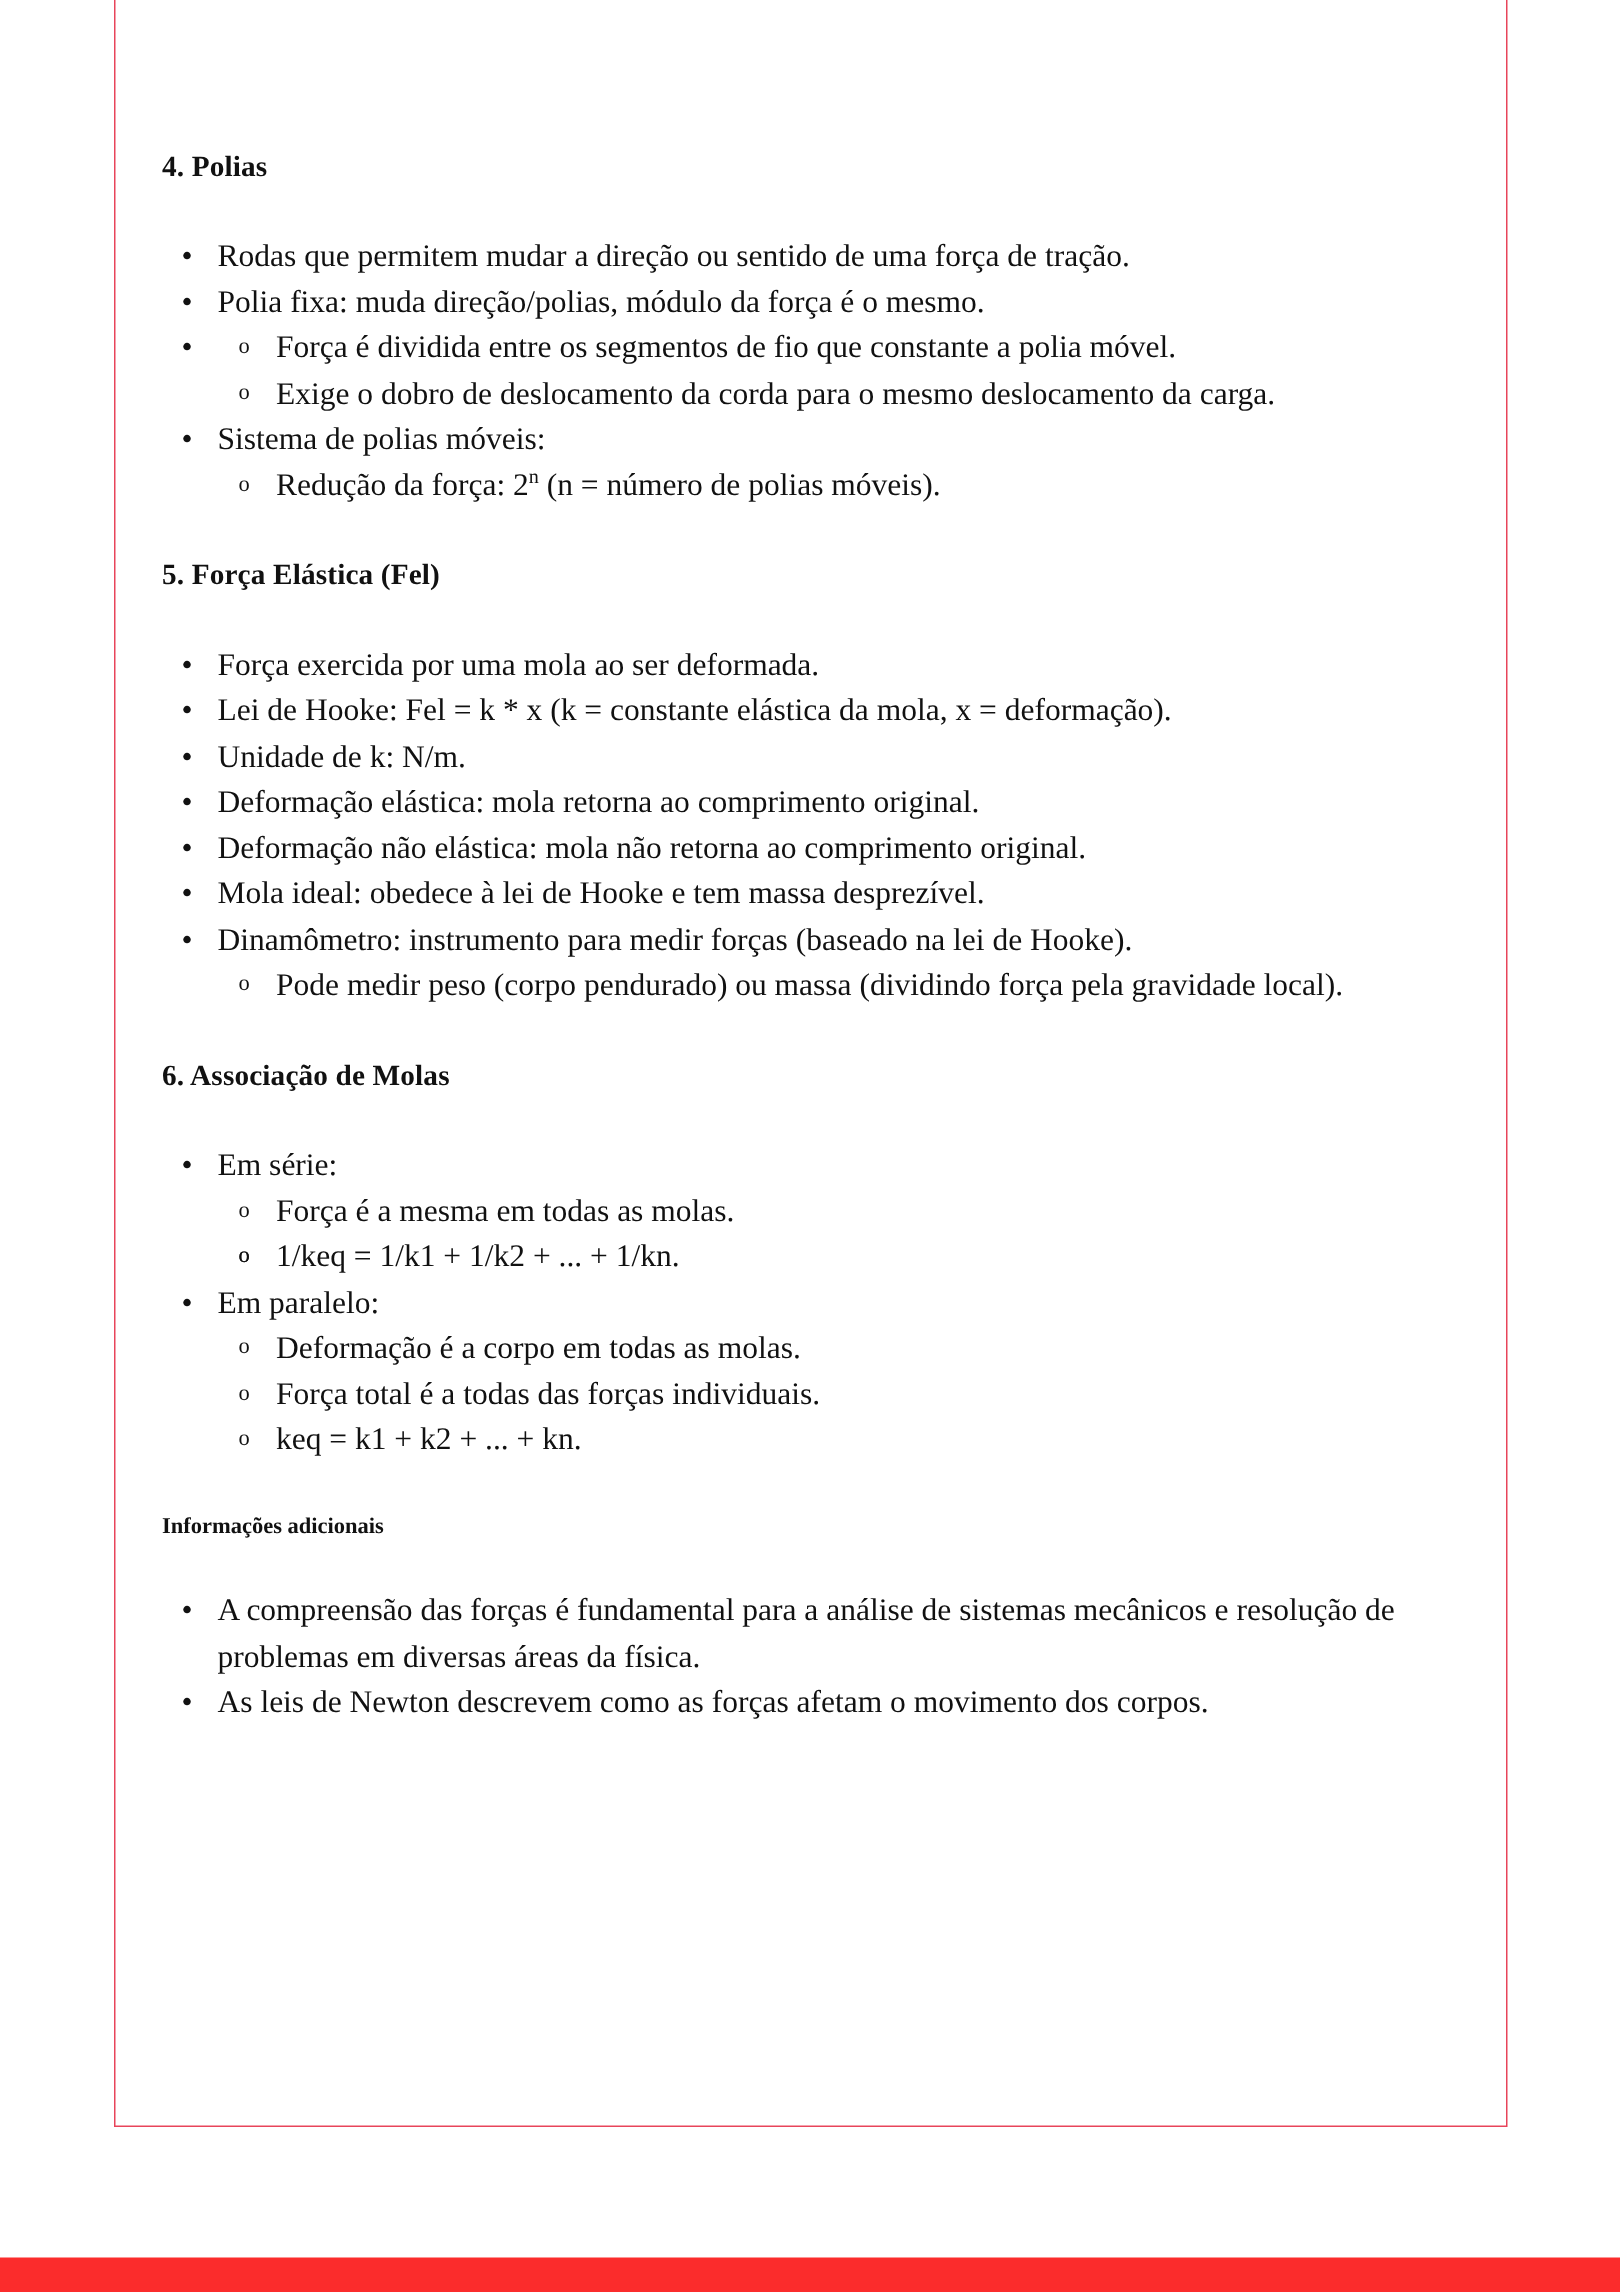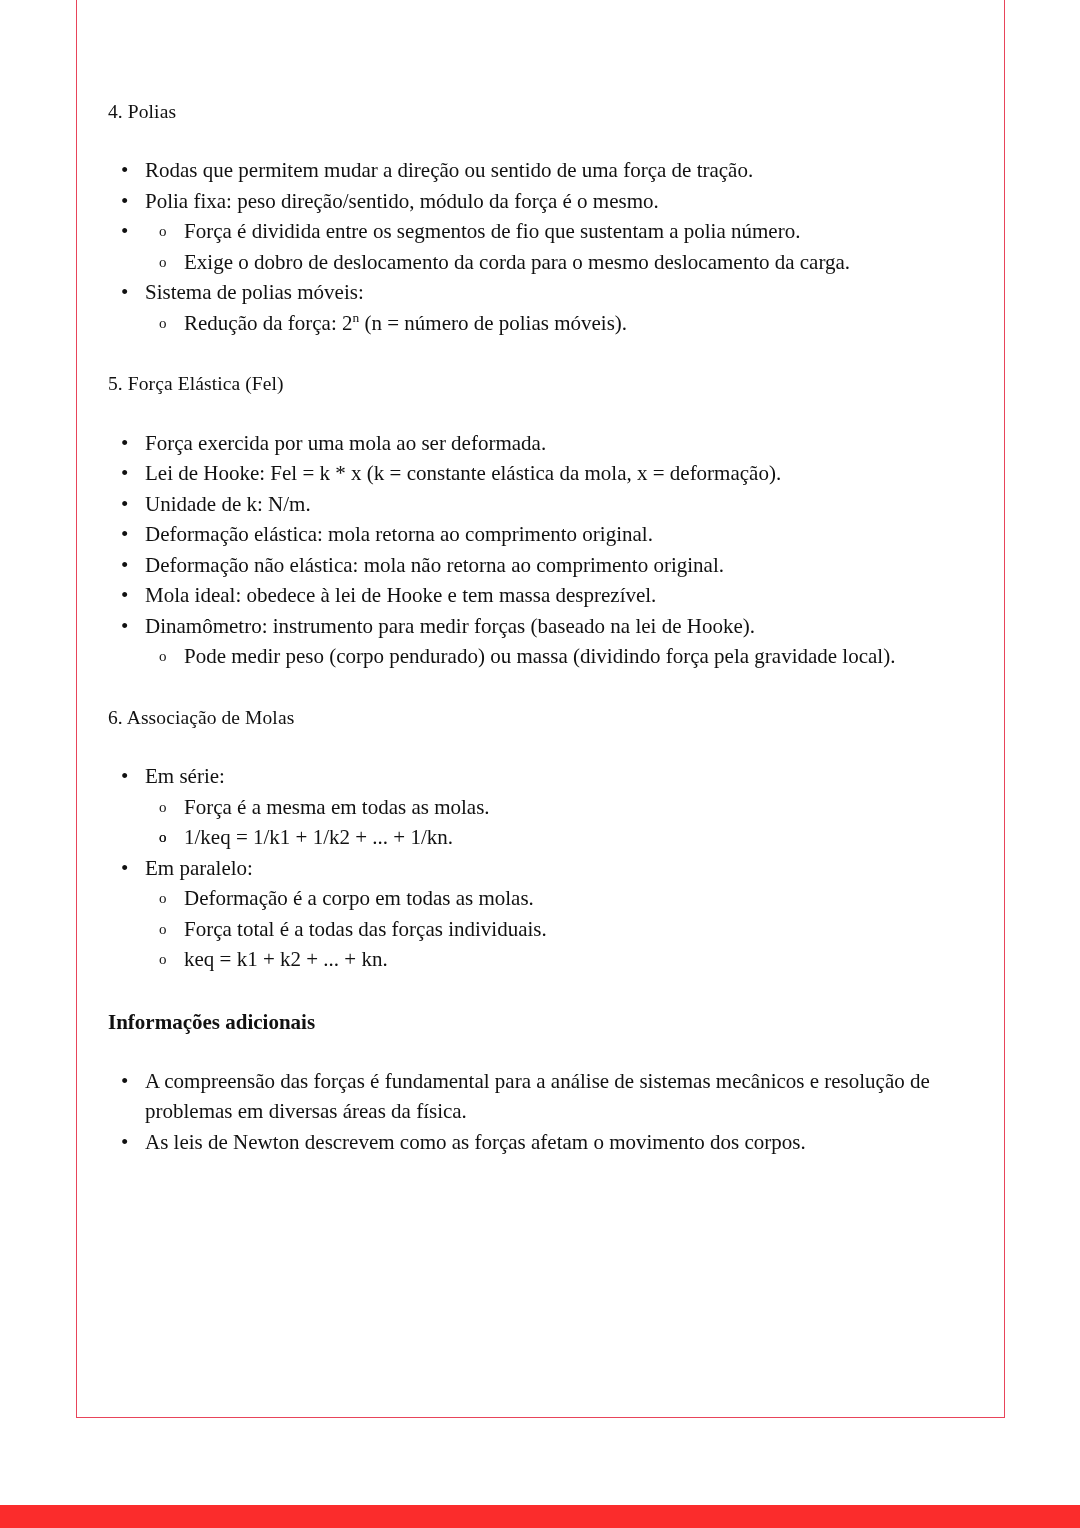--- a/index.html
+++ b/index.html
@@ -41,28 +41,28 @@
   
   #content {
     position: absolute;
     left: 108px;
     top: 100px;
     width: 852px;
   }
 
   h2.section-heading {
     font-size: 19.5px;
-    font-weight: normal;
+    font-weight: bold;
     margin: 0;
     padding: 0;
     letter-spacing: .1px;
     line-height: 1.25;
   }
   h2.extra-heading {
-    font-size: 21px;
+    font-size: 15px;
     font-weight: bold;
     margin: 0;
     padding: 0;
     line-height: 1.25;
   }
 
   ul.lvl1 {
     list-style: none;
     margin: 0;
     padding: 0;
@@ -122,26 +122,26 @@
 <div id="content">
     <h2 class="section-heading">4. Polias</h2>
     <div class="block-gap-heading"></div>
     <ul class="lvl1">
       <li class="b1">
         <span class="bullet">•</span>
         <span class="txt">Rodas que permitem mudar a direção ou sentido de uma força de tração.</span>
       </li>
       <li class="b1">
         <span class="bullet">•</span>
-        <span class="txt">Polia fixa: peso direção/sentido, módulo da força é o mesmo.</span>
-      </li>
-      <li class="b1">
-        <span class="bullet">•</span>
-        <ul class="lvl2">
-          <li class="b2"><span class="bullet">o</span><span>Força é dividida entre os segmentos de fio que sustentam a polia número.</span></li>
+        <span class="txt">Polia fixa: muda direção/polias, módulo da força é o mesmo.</span>
+      </li>
+      <li class="b1">
+        <span class="bullet">•</span>
+        <ul class="lvl2">
+          <li class="b2"><span class="bullet">o</span><span>Força é dividida entre os segmentos de fio que constante a polia móvel.</span></li>
           <li class="b2"><span class="bullet">o</span><span>Exige o dobro de deslocamento da corda para o mesmo deslocamento da carga.</span></li>
         </ul>
       </li>
       <li class="b1">
         <span class="bullet">•</span>
         <span class="txt">Sistema de polias móveis:</span>
         <ul class="lvl2">
           <li class="b2"><span class="bullet">o</span><span>Redução da força: 2</span><sup class="sup">n</sup><span> (n = número de polias móveis).</span></li>
         </ul>
       </li>

